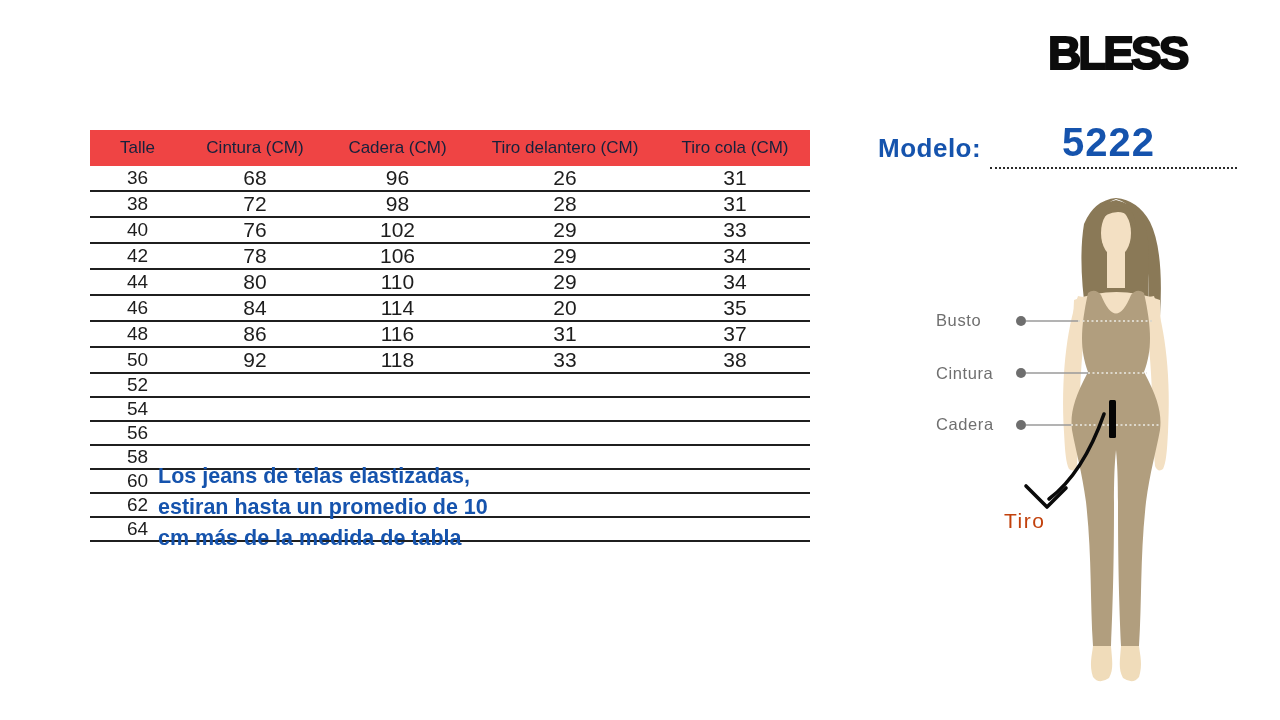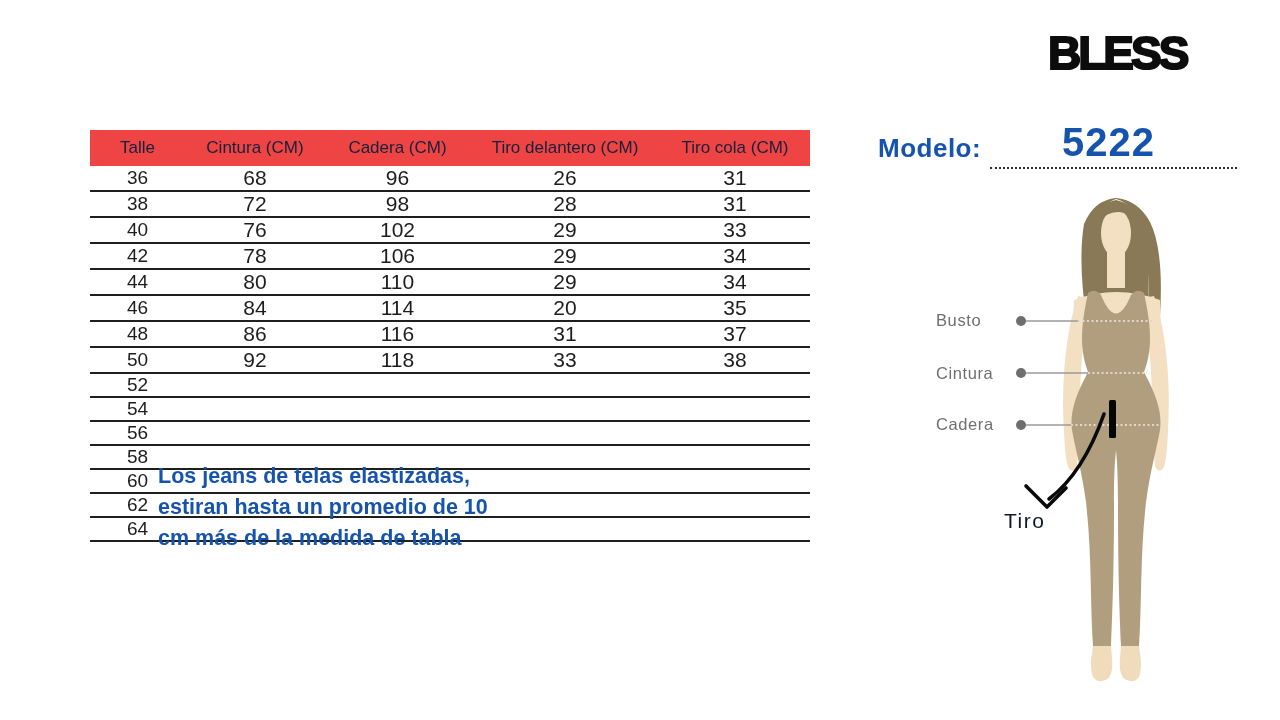--- a/index.html
+++ b/index.html
@@ -109,21 +109,21 @@
     color: #6f6f6f;
     font-size: 16.5px;
     letter-spacing: 0.6px;
   }
   .label-busto   { left: 936px; top: 311px; }
   .label-cintura { left: 936px; top: 364px; }
   .label-cadera  { left: 936px; top: 415px; }
   .label-tiro {
     position: absolute;
     left: 1004px; top: 509px;
-    color: #0f172a;
+    color: #c2410c;
     font-size: 21px;
     letter-spacing: 1.5px;
   }
 </style>
 </head>
 <body>
 
 <div class="page">
 
   <div class="brand-logo">BLESS</div>

